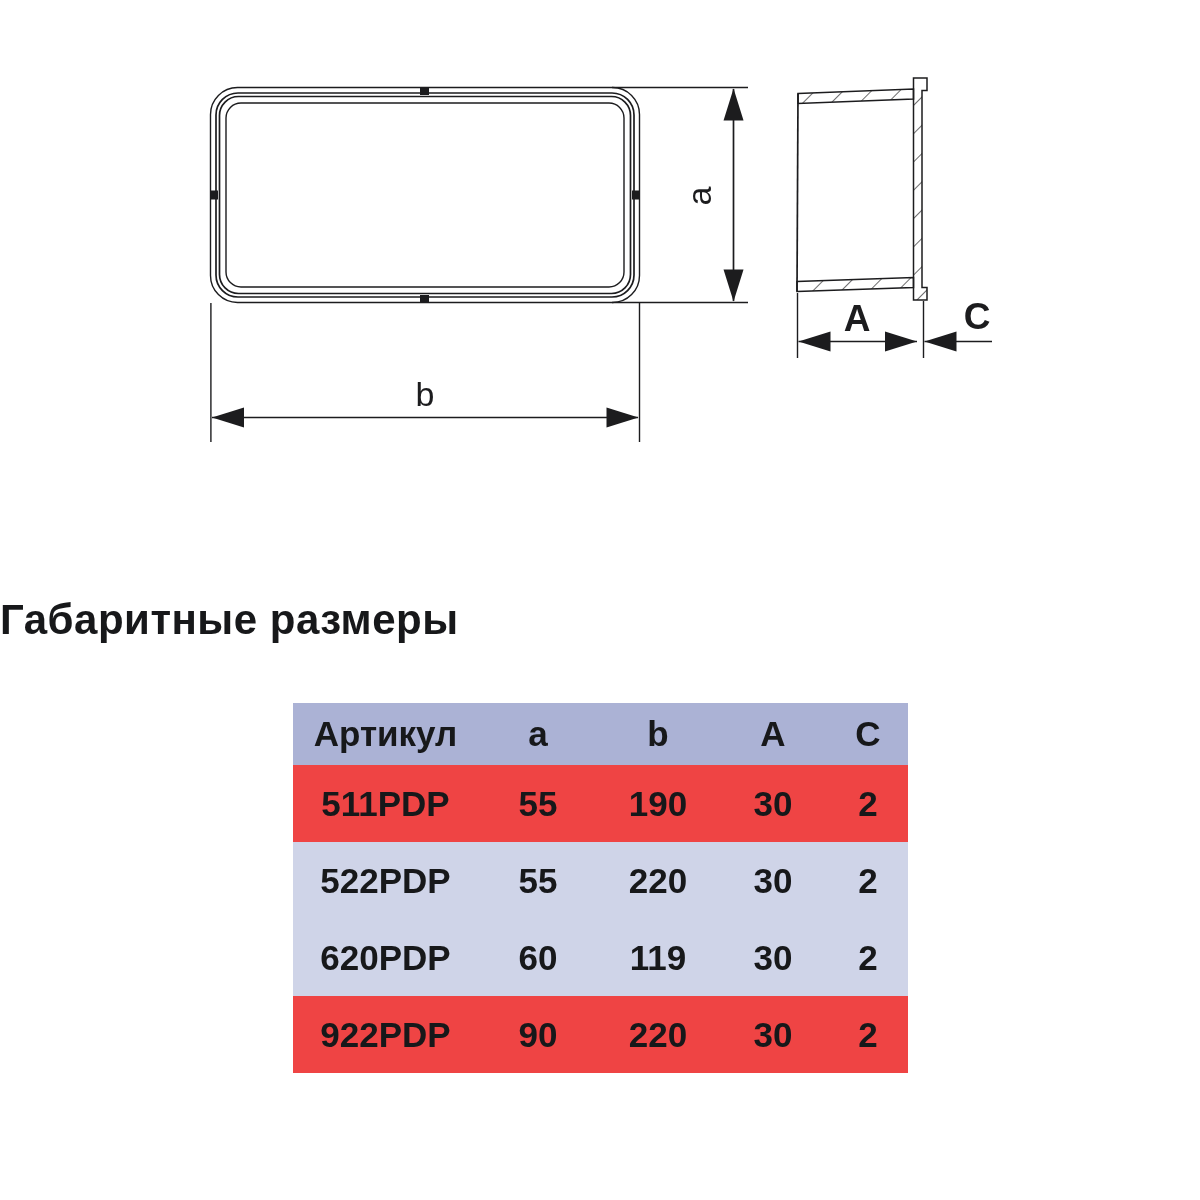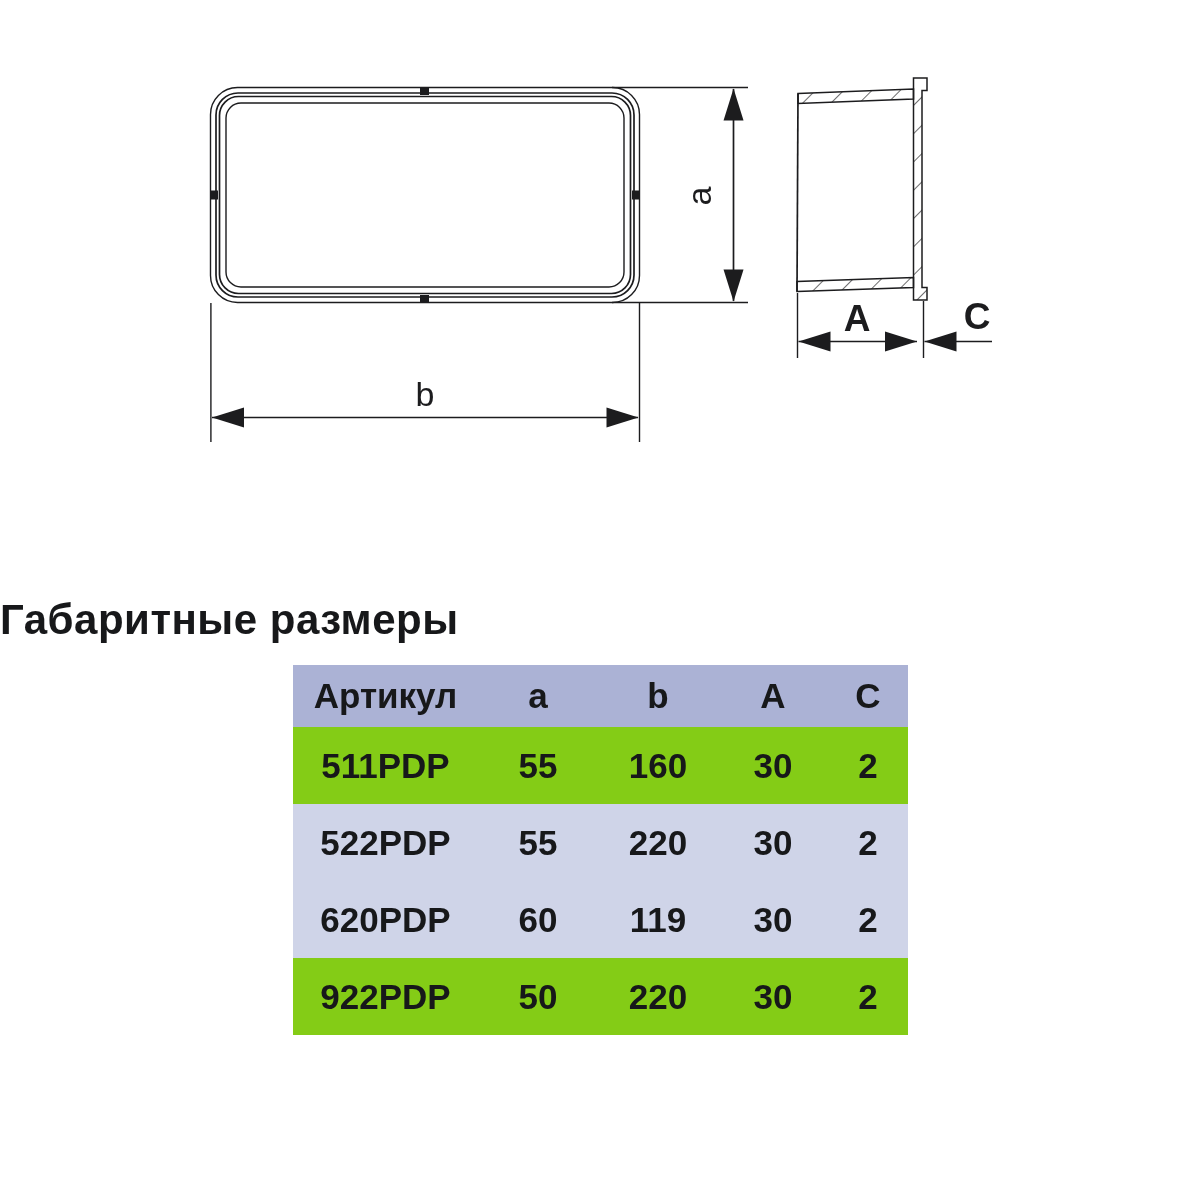--- a/index.html
+++ b/index.html
@@ -29,31 +29,31 @@
 
   #page-title{
     position:absolute;left:0;top:572px;width:1200px;
     text-align:left;
     font-size:42px;line-height:48px;font-weight:700;
     color:var(--text);
     letter-spacing:0.5px;
     margin-top:24px;
   }
   #dim-table{
-    position:absolute;left:293px;top:665px;width:615px;
+    position:absolute;left:293px;top:703px;width:615px;
     border-collapse:collapse;table-layout:fixed;
     color:var(--text);
   }
   #dim-table th,#dim-table td{
     text-align:center;vertical-align:middle;
     font-size:35px;font-weight:700;
     padding:0;border:none;
   }
   #dim-table thead tr{height:62px;background:var(--header-bg);}
-  #dim-table tbody tr{height:77px;background:#84cc16;}
+  #dim-table tbody tr{height:77px;background:#ef4444;}
   #dim-table tbody tr.striped{background:var(--stripe-bg);}
 </style>
 </head>
 <body>
 
 <div id="canvas">
 
   <svg id="drawing" width="1200" height="560" viewBox="0 0 1200 560">
     <defs>
       <pattern id="hatch" patternUnits="userSpaceOnUse" width="20" height="20" patternTransform="rotate(45)">
@@ -136,41 +136,41 @@
         <th>a</th>
         <th>b</th>
         <th>A</th>
         <th>C</th>
       </tr>
     </thead>
     <tbody>
       <tr>
         <td>511PDP</td>
         <td>55</td>
-        <td>160</td>
+        <td>190</td>
         <td>30</td>
         <td>2</td>
       </tr>
       <tr class="striped">
         <td>522PDP</td>
         <td>55</td>
         <td>220</td>
         <td>30</td>
         <td>2</td>
       </tr>
       <tr class="striped">
         <td>620PDP</td>
         <td>60</td>
         <td>119</td>
         <td>30</td>
         <td>2</td>
       </tr>
       <tr>
         <td>922PDP</td>
-        <td>50</td>
+        <td>90</td>
         <td>220</td>
         <td>30</td>
         <td>2</td>
       </tr>
     </tbody>
   </table>
 
 </div>
 
 </body></html>

